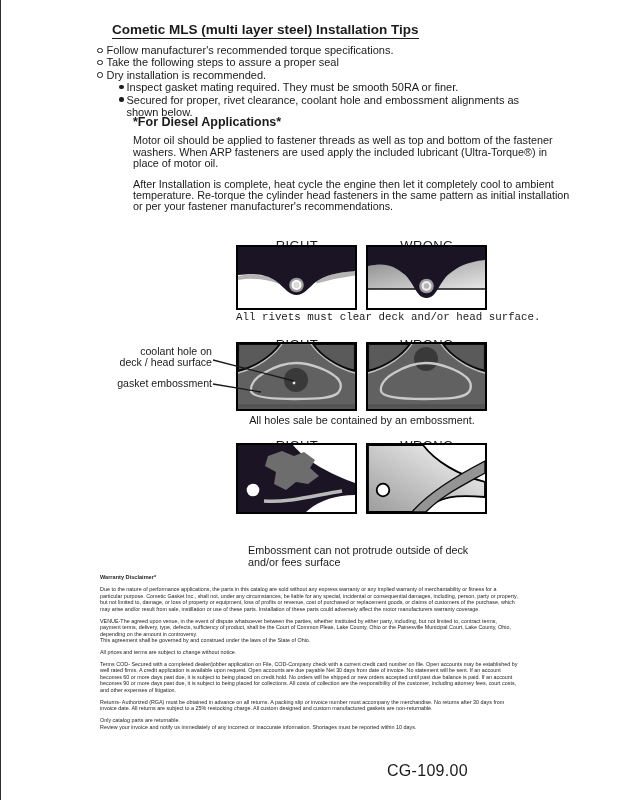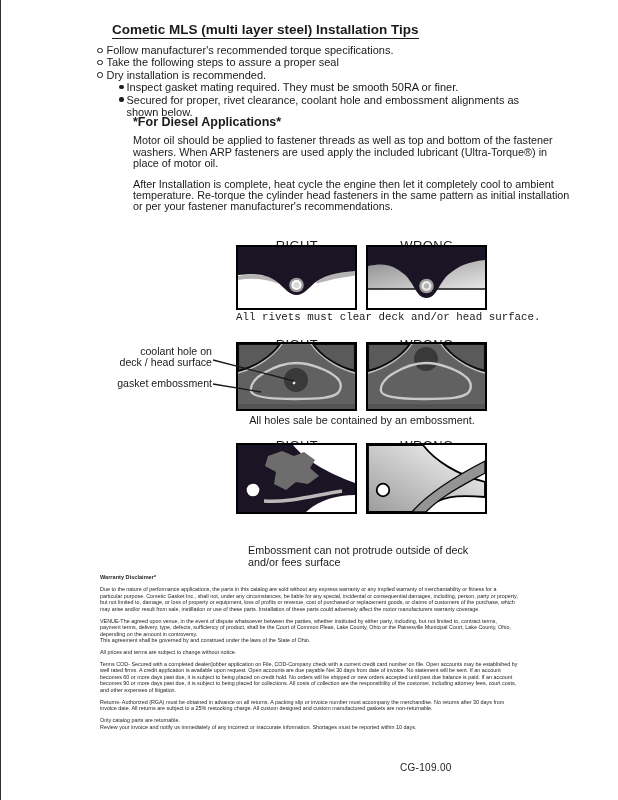--- a/index.html
+++ b/index.html
@@ -23,21 +23,21 @@
   .dbox svg{display:block;}
   .dcaption{position:absolute;font-size:10.8px;line-height:12px;}
   .side-label{position:absolute;left:96px;width:116px;text-align:right;
               font-size:10.6px;line-height:11.2px;}
   .ptr-overlay{position:absolute;left:90px;top:328px;pointer-events:none;z-index:5;}
   .disclaimer{position:absolute;left:100px;top:574px;width:418px;font-size:5.4px;
               line-height:6.45px;color:#252525;}
   .disclaimer .dh{font-weight:bold;font-size:5.6px;margin-bottom:6px;}
   .disclaimer p{margin:0 0 5.5px 0;}
   .disclaimer .tight{margin:0;}
-  .pagenum{position:absolute;left:400px;top:762px;font-size:10px;letter-spacing:0.3px;color:#1c1a1b;}
+  .pagenum{position:absolute;left:387px;top:762px;font-size:16px;letter-spacing:0.3px;color:#1c1a1b;}
 </style>
 </head>
 <body>
 
 <div class="page">
   <div class="edge-line"></div>
 
   <div class="title">Cometic MLS (multi layer steel) Installation Tips</div>
 
   <div class="bullets">

